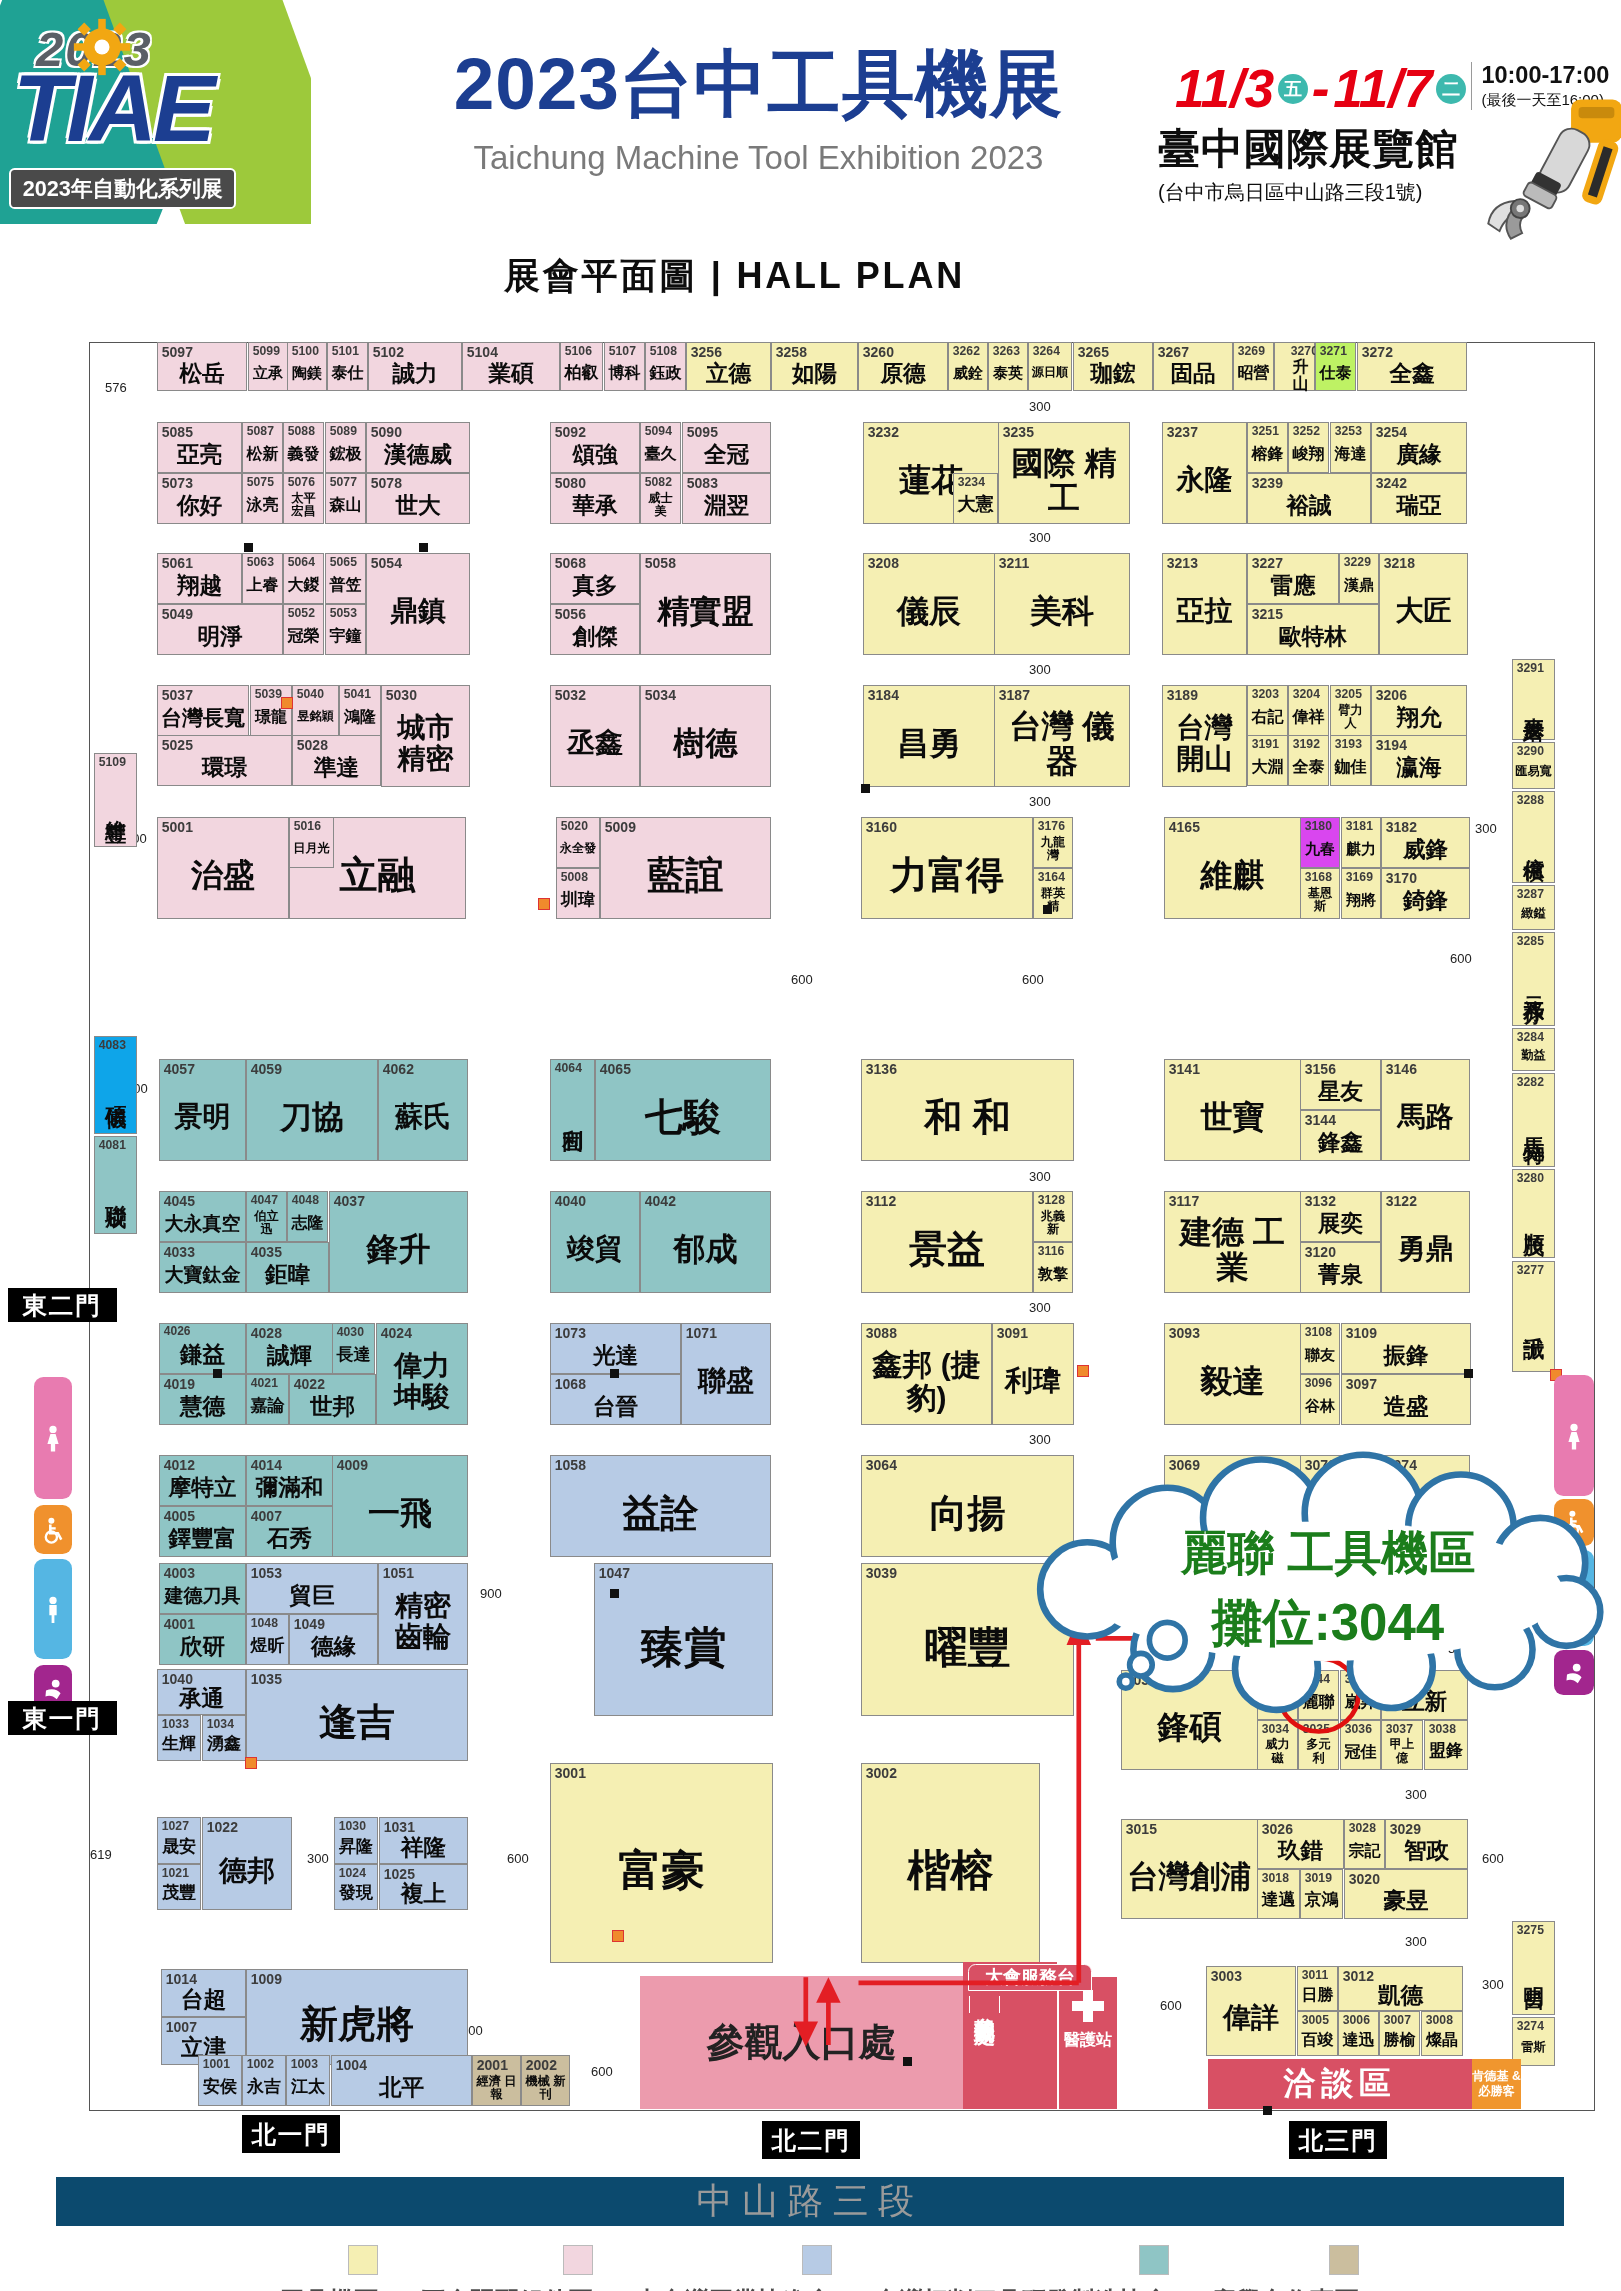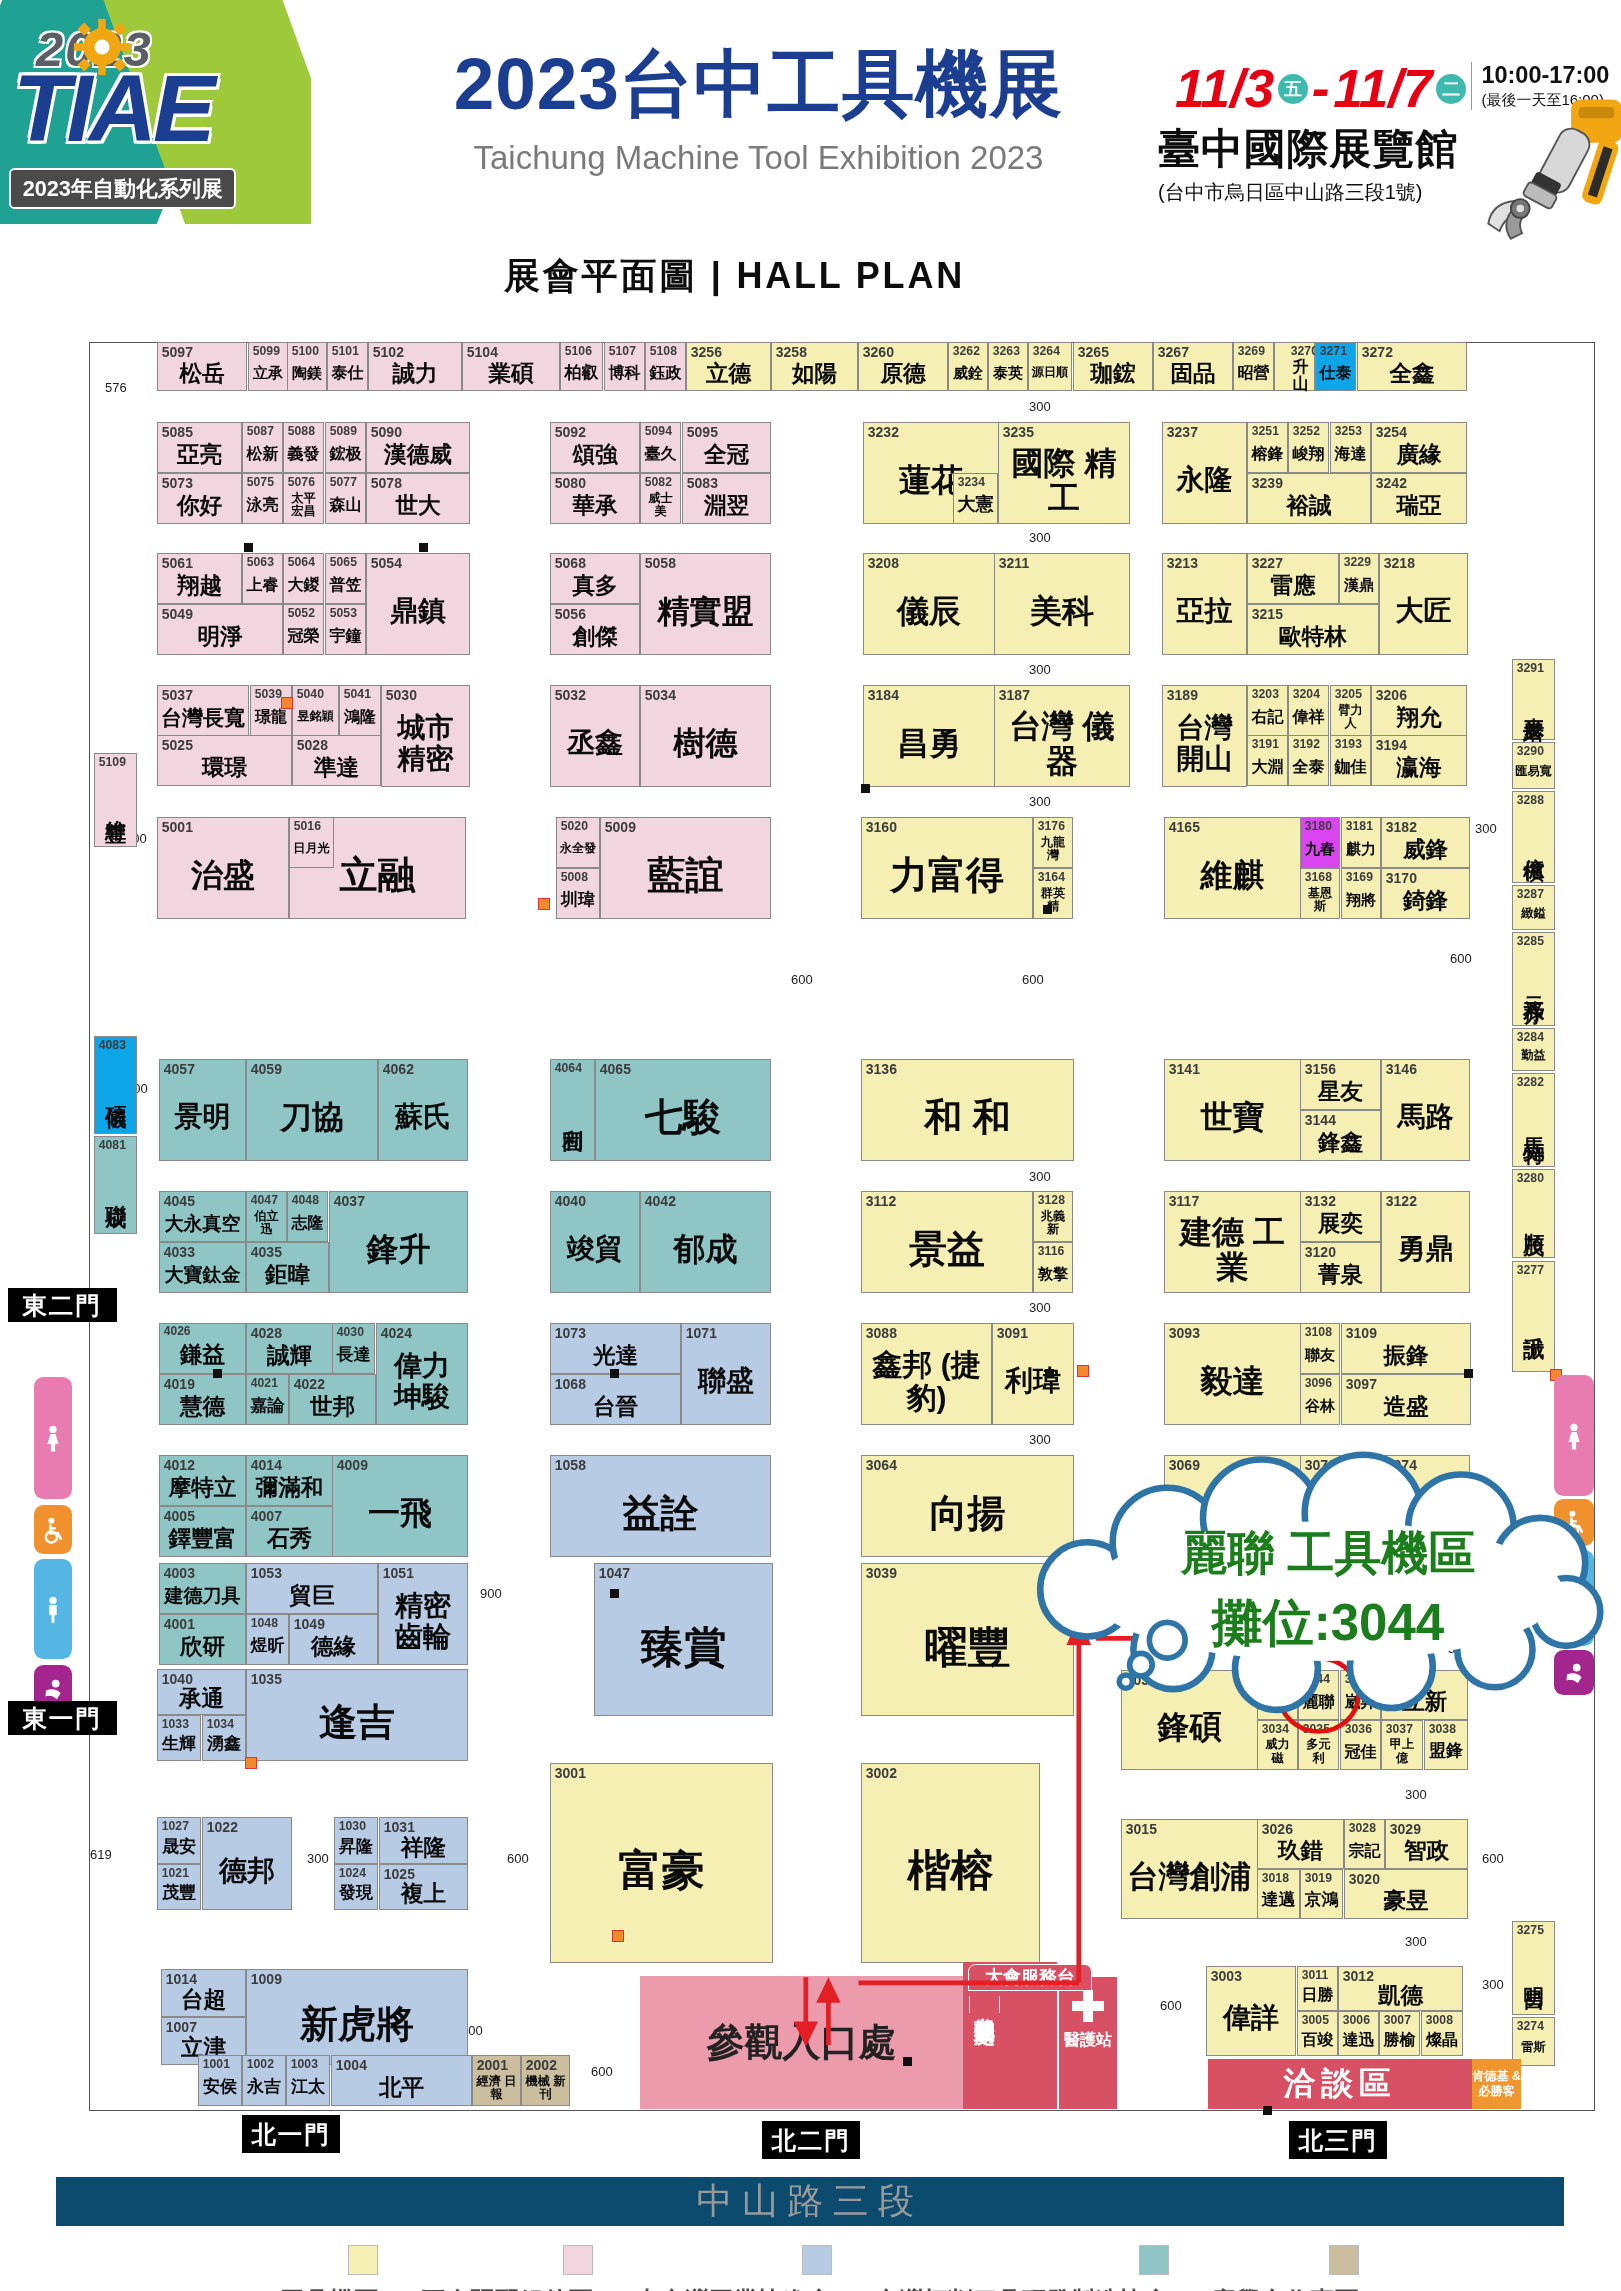--- a/index.html
+++ b/index.html
@@ -196,21 +196,21 @@
           <span class="nm" style="font-size: 22.6px;">固品</span>
         </div>
         <div class="booth" style="left: 1233px; top: 342px; width: 41px; height: 49px; background: rgb(245, 239, 179);">
           <span class="num" style="font-size: 12.2px;">3269</span>
           <span class="nm" style="font-size: 16px;">昭營</span>
         </div>
         <div class="booth" style="left: 1274px; top: 342px; width: 41px; height: 49px; background: rgb(245, 239, 179); padding-left: 12px;">
           <span class="num" style="font-size: 12.2px;">3270</span>
           <span class="nm" style="font-size: 16px;">升山</span>
         </div>
-        <div class="booth" style="left: 1315px; top: 342px; width: 41px; height: 49px; background: #0ea5e9;">
+        <div class="booth" style="left: 1315px; top: 342px; width: 41px; height: 49px; background: #bef264;">
           <span class="num" style="font-size: 12.2px;">3271</span>
           <span class="nm" style="font-size: 16px;">仕泰</span>
         </div>
         <div class="booth" style="left: 1357px; top: 342px; width: 110px; height: 49px; background: rgb(245, 239, 179);">
           <span class="num" style="font-size: 14px;">3272</span>
           <span class="nm" style="font-size: 22.6px;">全鑫</span>
         </div>
         <div class="booth v" style="left: 94px; top: 753px; width: 43px; height: 94px; background: rgb(242, 214, 223);">
           <span class="num" style="font-size: 12.2px;">5109</span>
           <span class="nm" style="font-size: 21px;">維豐</span>

